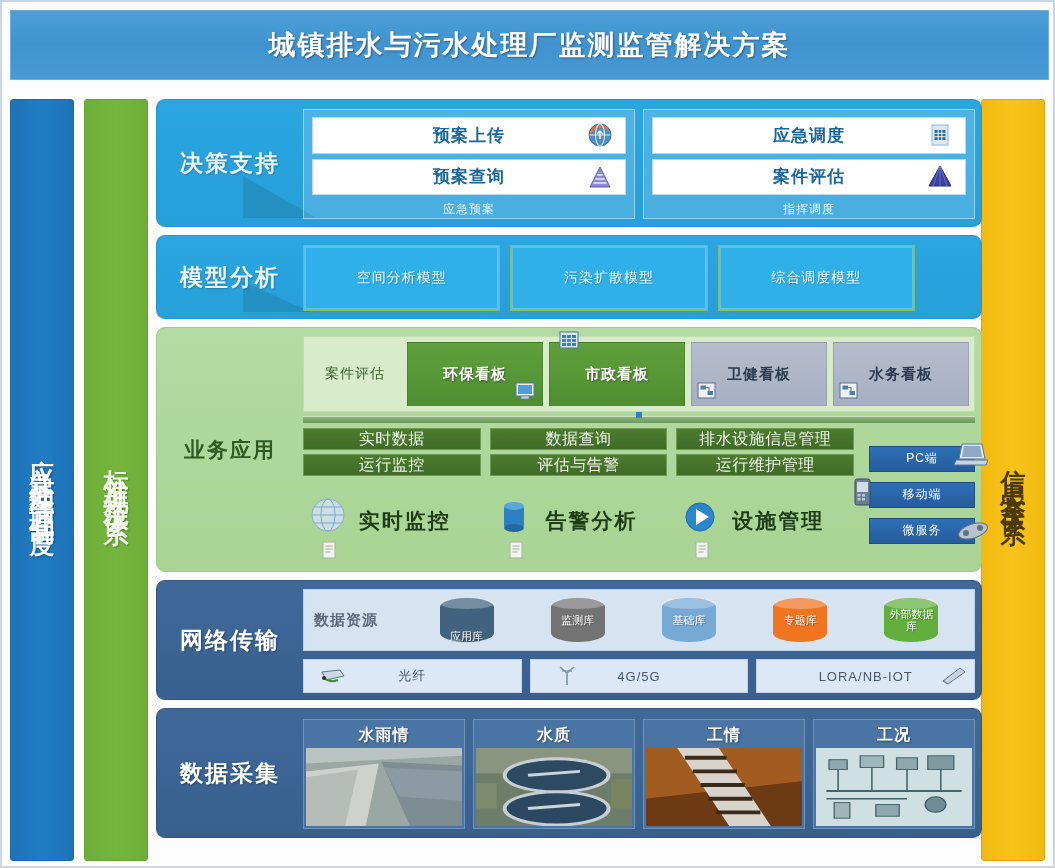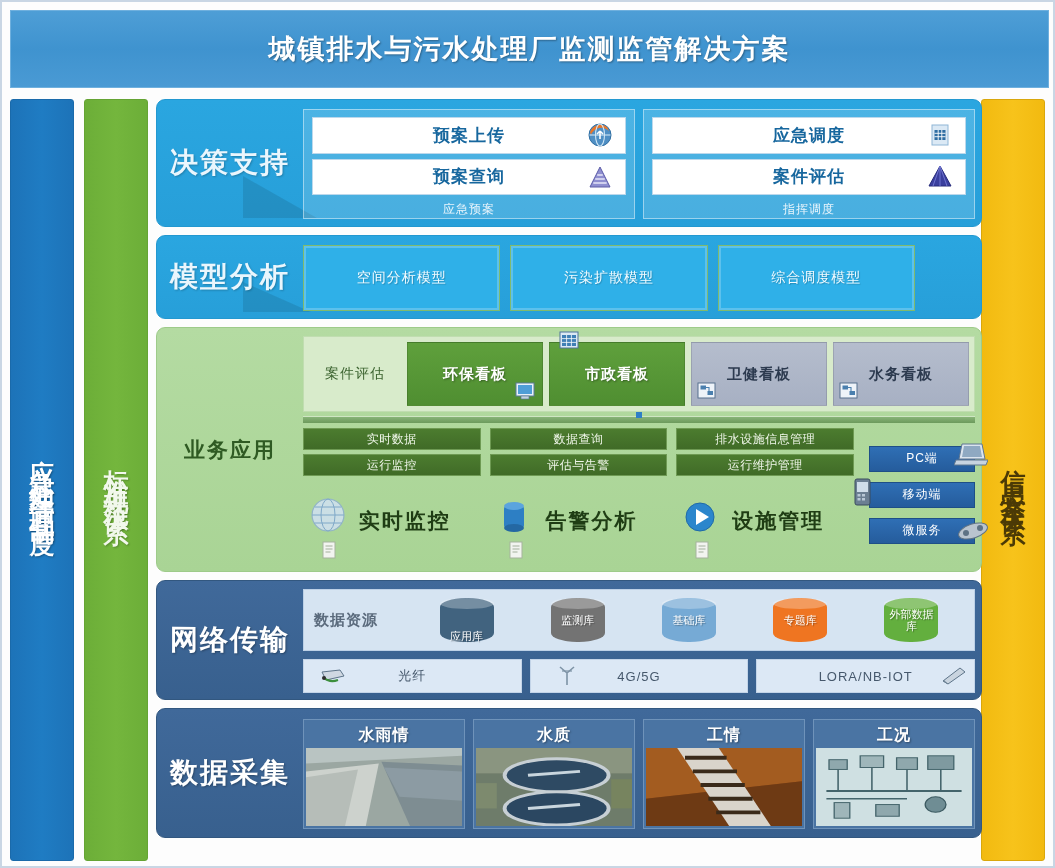--- a/index.html
+++ b/index.html
@@ -13,21 +13,21 @@
   .canvas {
     position: absolute; left: 0; top: 0;
     width: 1055px; height: 868px;
     border: 2px solid #c9d6e4;
     background: #fdfdfd;
   }
 
   
   .title-bar {
     position: absolute; left: 8px; top: 8px;
-    width: 1039px; height: 78px;
+    width: 1039px; height: 70px;
     background: linear-gradient(180deg,#4e9ed6 0%, #3f93cf 50%, #4a9ad4 100%);
     border: 1px solid #6fb0de;
     display: flex; align-items: center; justify-content: center;
   }
   .title-text {
     color: #ffffff;
     font-size: 27px;
     font-weight: bold;
     letter-spacing: 2px;
     text-shadow: 1px 1px 2px rgba(0,0,0,.35);
@@ -78,21 +78,21 @@
   .band {
     position: relative;
     width: 100%;
     border-radius: 9px;
   }
   .band-label {
     position: absolute;
     left: 0; top: 0;
     width: 146px; height: 100%;
     display: flex; align-items: center; justify-content: center;
-    font-size: 28px; font-weight: bold;
+    font-size: 23px; font-weight: bold;
     letter-spacing: 2px;
   }
   .band-arrow {
     position: absolute;
     width: 0; height: 0;
     pointer-events: none;
   }
 
   
   #band-decision {
@@ -224,21 +224,21 @@
     transform: translateX(-50%);
   }
 
   .biz-body { display: flex; gap: 9px; height: 133px; }
   .biz-col { flex: 1; display: flex; flex-direction: column; gap: 4px; }
   .biz-btn {
     height: 22px;
     background: linear-gradient(180deg,#4c7c2f,#406b27);
     border: 1px solid #6e9a53;
     display: flex; align-items: center; justify-content: center;
-    color: #f0f7ea; font-size: 12px; letter-spacing: .5px;
+    color: #f0f7ea; font-size: 16px; letter-spacing: .5px;
   }
   .biz-big {
     flex: 1;
     position: relative;
     display: flex; align-items: center; justify-content: center;
   }
   .biz-big-label {
     color: #1f3d14; font-size: 21px; font-weight: bold;
     letter-spacing: 2px; margin-left: 26px;
   }

